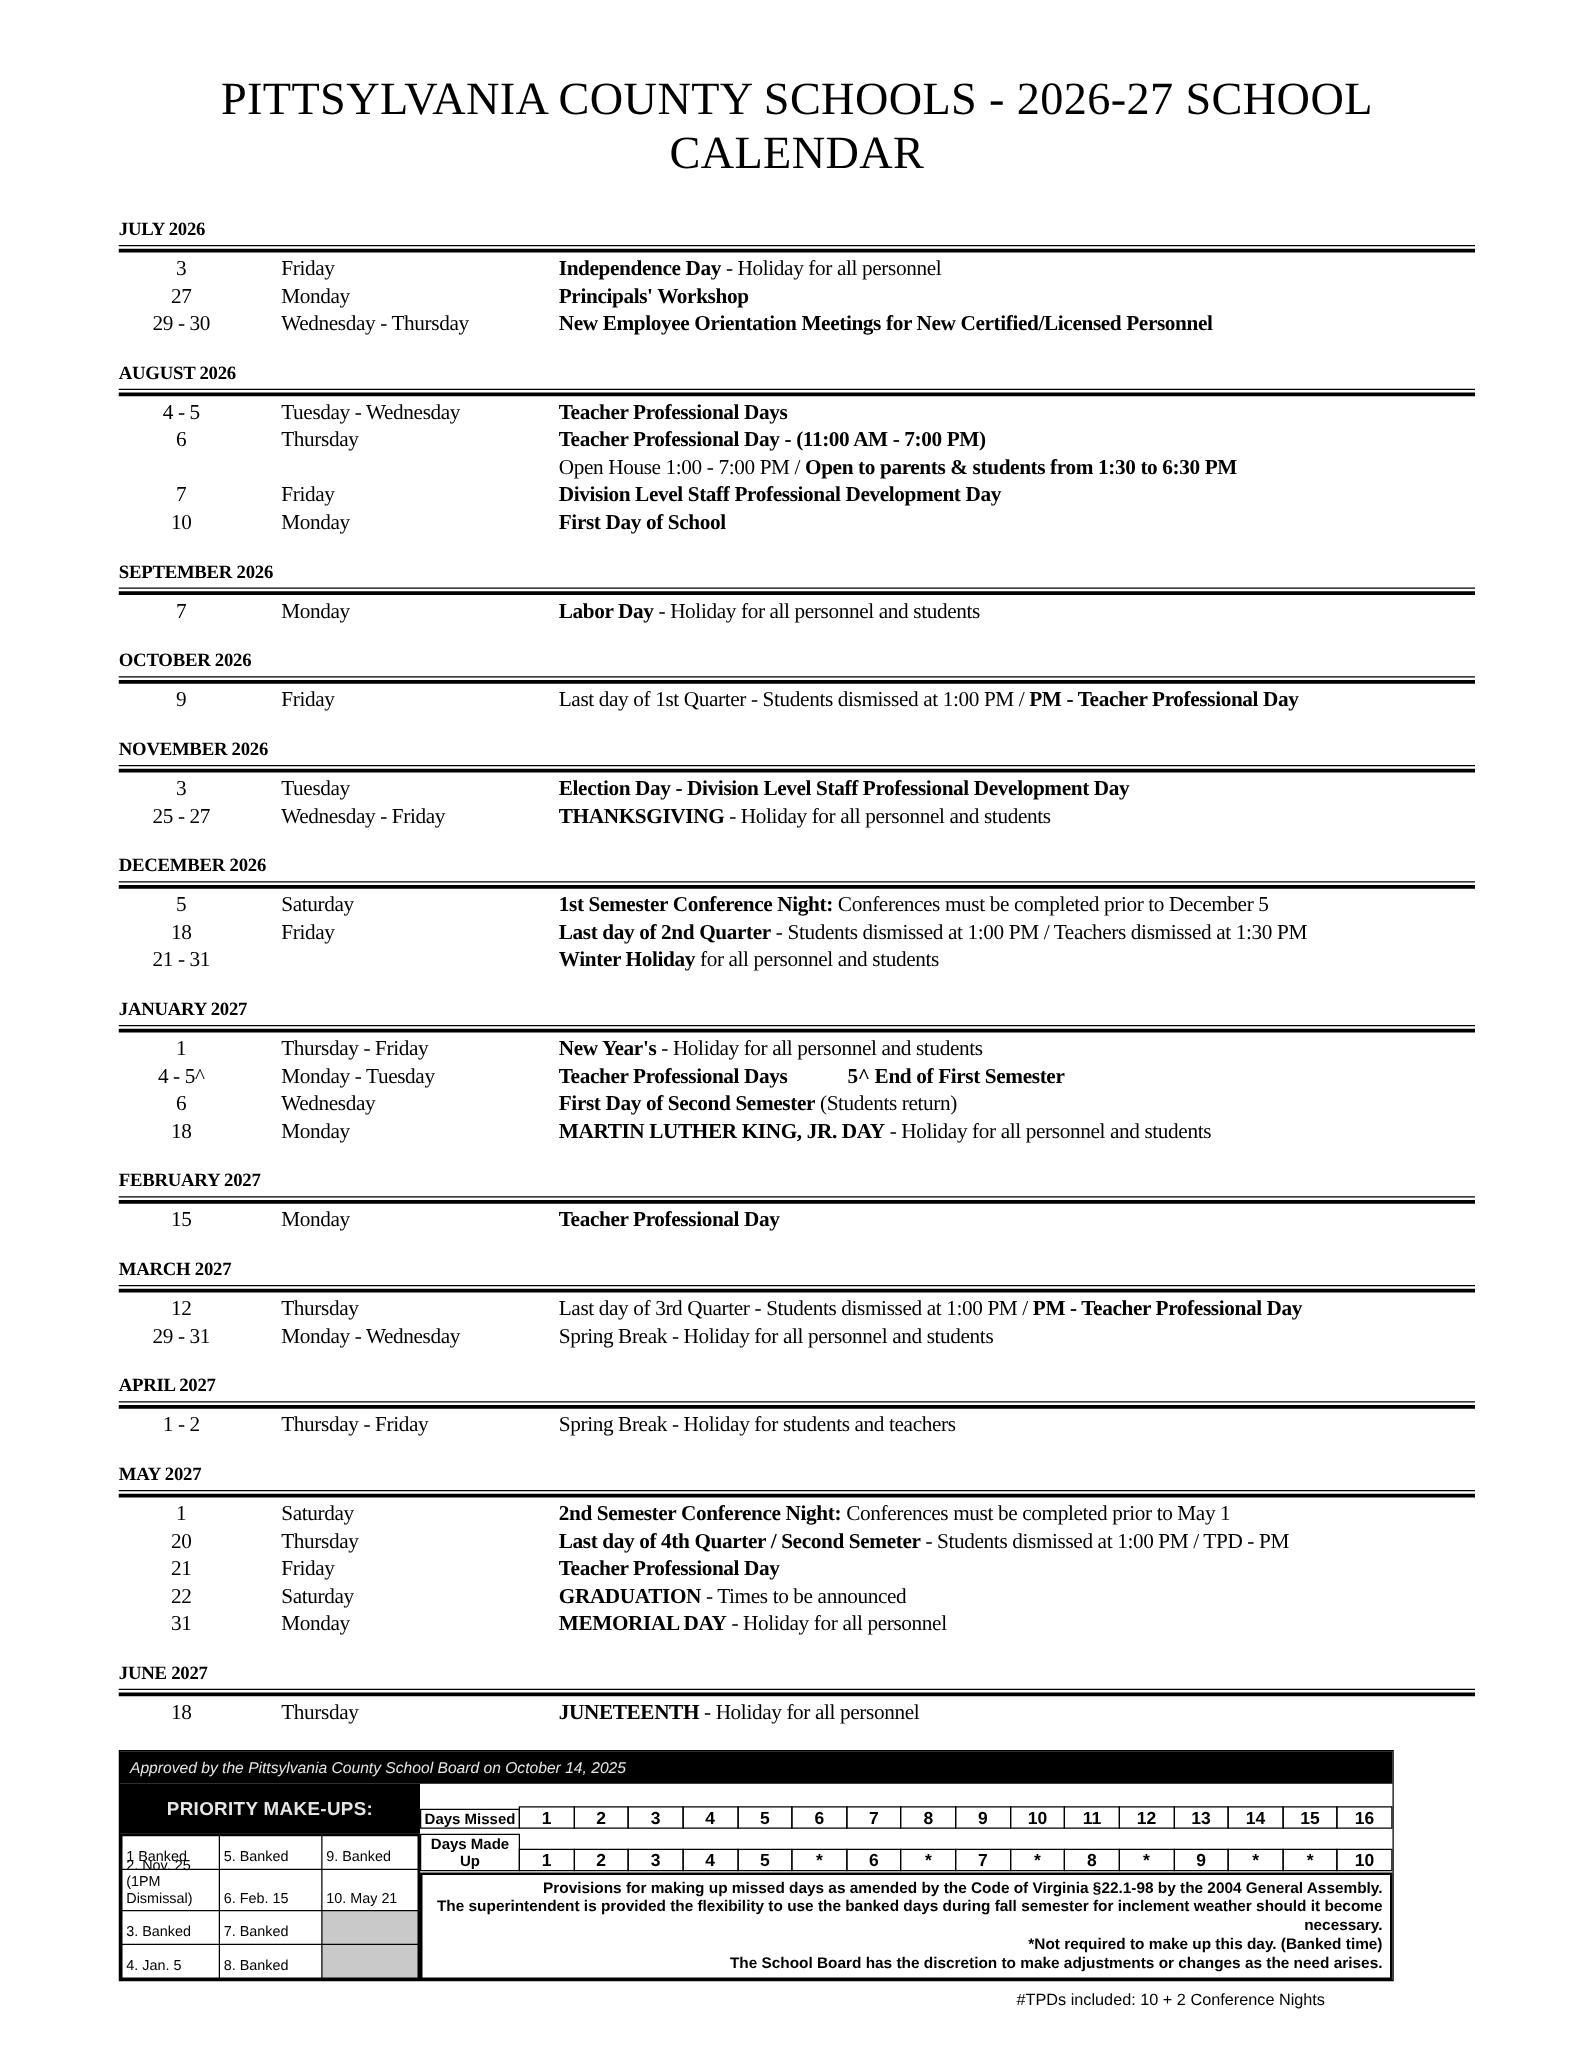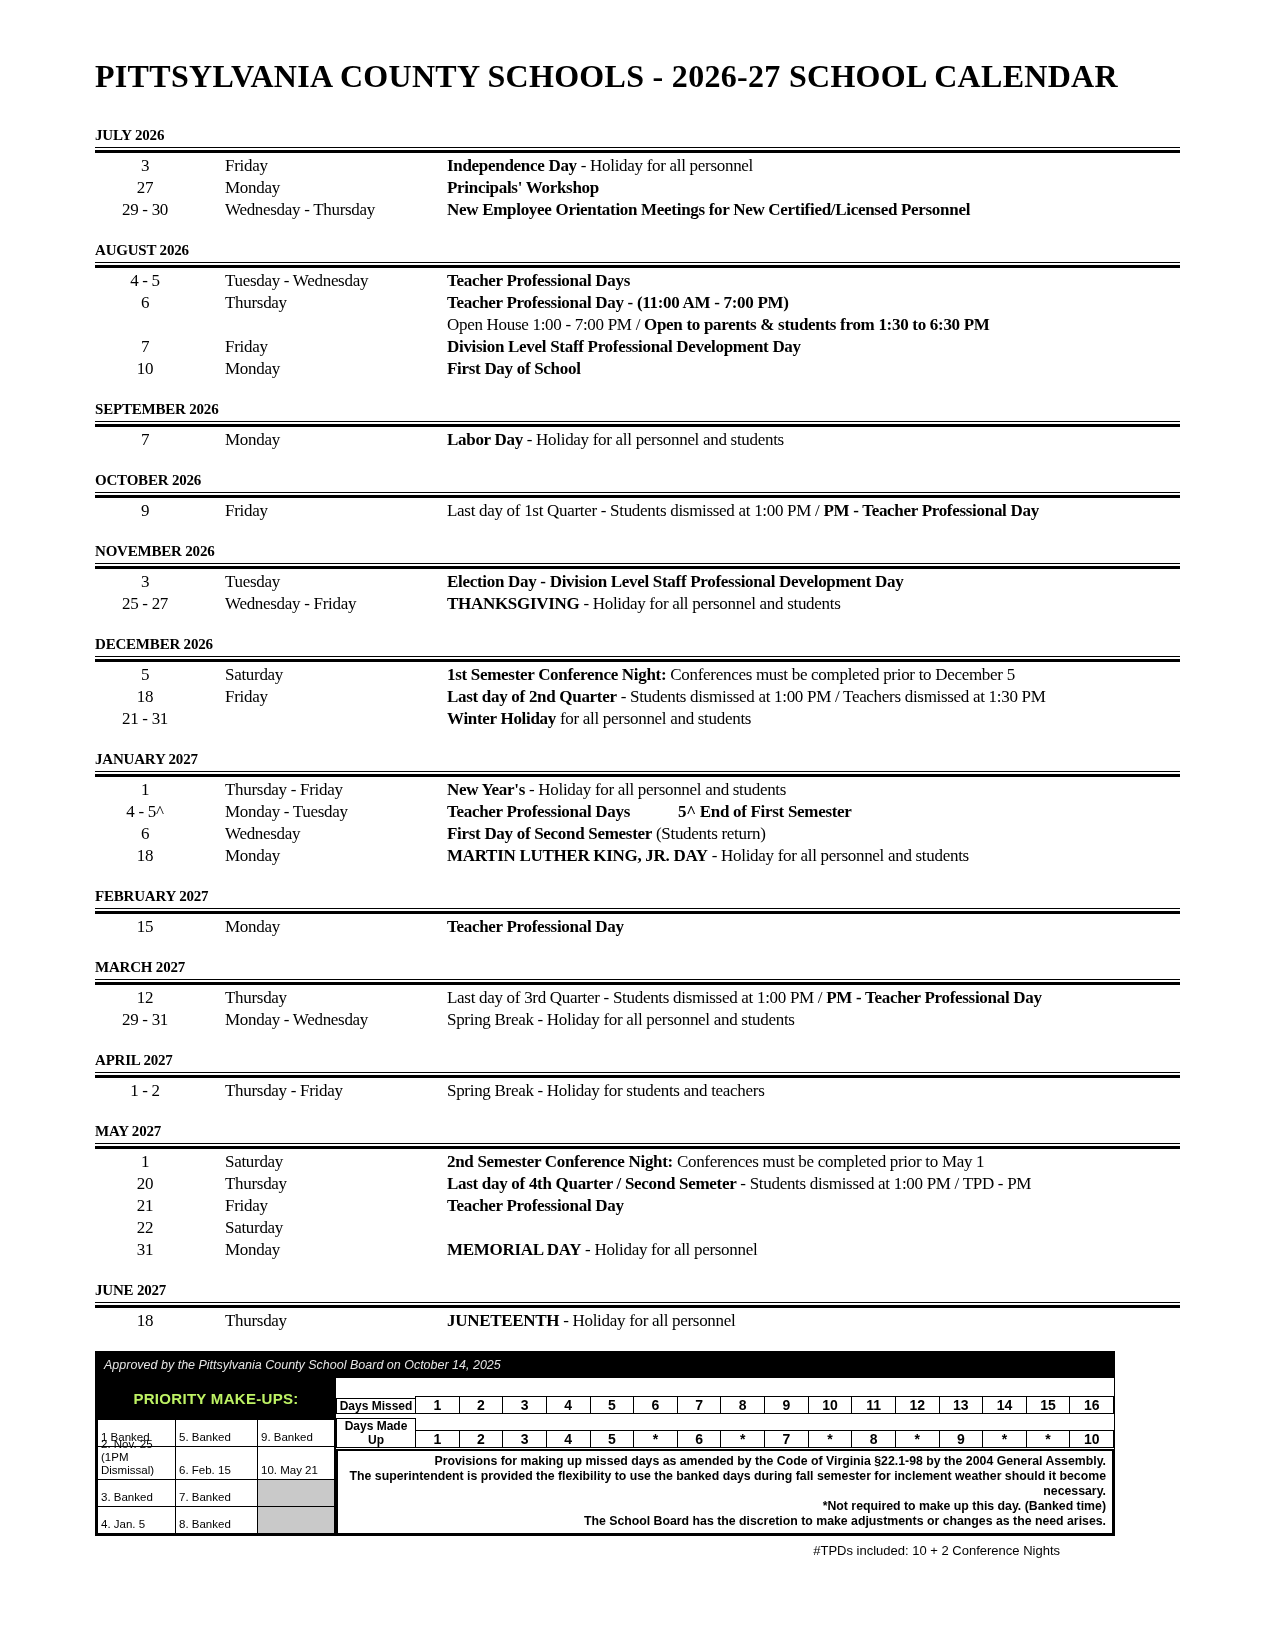--- a/index.html
+++ b/index.html
@@ -3,21 +3,21 @@
 <meta charset="utf-8">
 <style>
   html,body{margin:0;padding:0;background:#fff;}
   body{
     width:1275px;height:1650px;
     font-family:"Liberation Serif",serif;color:#000;
     position:relative;overflow:hidden;
   }
   .page{padding:58px 95px 0 95px;}
   .doc-title{
-    text-align:left;font-size:32px;font-weight:bold;
+    text-align:center;font-size:37px;font-weight:normal;
     letter-spacing:.3px;margin:0 0 30px 0;
   }
   
   .month-section{margin-bottom:19px;}
   .month-name{font-size:15px;font-weight:bold;line-height:21px;letter-spacing:-.2px;}
   .month-rule{height:2px;border-top:1.5px solid #000;border-bottom:3px solid #000;margin-top:1px;}
   .rows{padding-top:2px;}
   .cal-row{display:flex;font-size:17px;line-height:22px;letter-spacing:-.3px;white-space:nowrap;}
   .c-date{width:100px;flex:none;text-align:center;}
   .c-day{width:252px;flex:none;padding-left:30px;box-sizing:border-box;}
@@ -30,21 +30,21 @@
     font-family:"Liberation Sans",sans-serif;
     border:1px solid #000;box-sizing:border-box;background:#fff;
   }
   .approved-bar{
     background:#000;color:#e5e5e5;font-style:italic;font-size:12.5px;
     height:26px;line-height:26px;padding-left:8px;
   }
   .mt-main{display:flex;}
   .mt-left{width:240px;flex:none;display:flex;flex-direction:column;}
   .priority-header{
-    background:#000;color:#bef264;font-weight:bold;font-size:15px;
+    background:#000;color:#e5e5e5;font-weight:bold;font-size:15px;
     height:40px;display:flex;align-items:center;justify-content:center;
     letter-spacing:.3px;
   }
   .priority-grid{
     display:grid;grid-template-columns:77px 81px 76px;
     grid-template-rows:26px 32px 26px 26px;
     background:#000;gap:1px;border:2px solid #000;flex:1;
   }
   .priority-cell{
     background:#fff;font-size:11.5px;line-height:13px;
@@ -273,20 +273,21 @@
             <div class="c-desc"><span class="seg-b">Last day of 4th Quarter / Second Semeter</span><span class="seg-r"> - Students dismissed at 1:00 PM / TPD - PM</span></div>
           </div>
           <div class="cal-row">
             <div class="c-date">21</div>
             <div class="c-day">Friday</div>
             <div class="c-desc"><span class="seg-b">Teacher Professional Day</span></div>
           </div>
           <div class="cal-row">
             <div class="c-date">22</div>
             <div class="c-day">Saturday</div>
+            <div class="c-desc"><span class="seg-b">GRADUATION</span><span class="seg-r"> - Times to be announced</span></div>
           </div>
           <div class="cal-row">
             <div class="c-date">31</div>
             <div class="c-day">Monday</div>
             <div class="c-desc"><span class="seg-b">MEMORIAL DAY</span><span class="seg-r"> - Holiday for all personnel</span></div>
           </div>
         </div>
       </div>
       <div class="month-section">
         <div class="month-name">JUNE 2027</div>

